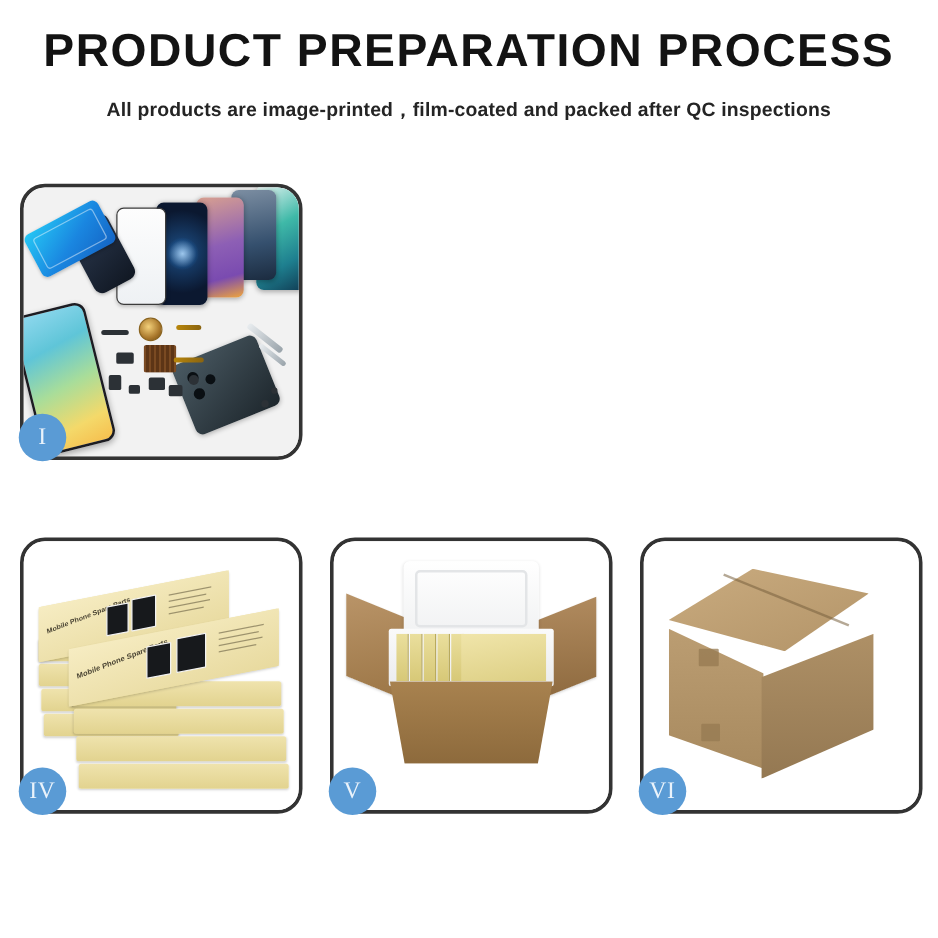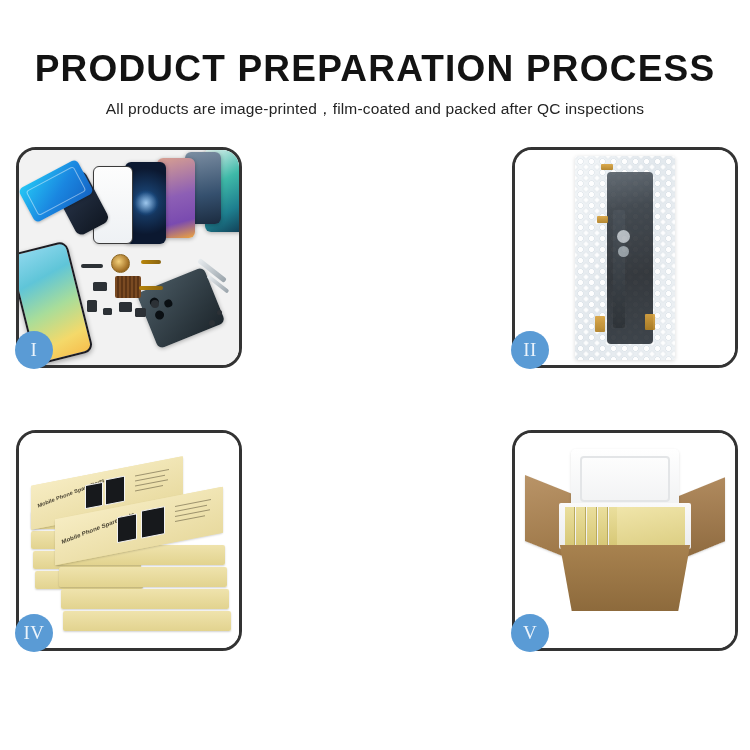--- a/index.html
+++ b/index.html
@@ -6,27 +6,27 @@
   body{
     width:750px;height:750px;background:#ffffff;
     font-family:"Liberation Sans","DejaVu Sans",sans-serif;
     overflow:hidden;position:relative;
   }
   .page{width:750px;height:750px;position:relative;}
 
   
   .header{position:absolute;left:0;top:0;width:750px;text-align:center;}
   .title{
-    margin:0;padding-top:48px;
+    margin:0;padding-top:20px;
     font-size:37px;line-height:42px;font-weight:700;color:#131313;
     letter-spacing:1.2px;font-family:"Liberation Sans","DejaVu Sans",sans-serif;
   }
   .subtitle{
-    margin:0;padding-top:9px;
-    font-size:15.5px;line-height:20px;font-weight:400;color:#242424;
+    margin:8px;padding-top:9px;
+    font-size:15.5px;line-height:20px;font-weight:700;color:#242424;
     letter-spacing:.15px;
   }
 
   
   .grid{position:absolute;left:16px;top:147px;width:722px;}
   .row{display:flex;justify-content:space-between;}
   .row + .row{margin-top:62px;}
 
   .panel{
     position:relative;width:226px;height:221px;
@@ -298,36 +298,20 @@
             <div class="chip rnd" style="left:132px;top:150px;width:8px;height:8px;"></div>
             <div class="chip rnd" style="left:190px;top:170px;width:6px;height:6px;"></div>
             <div class="chip rnd" style="left:198px;top:160px;width:5px;height:5px;"></div>
             <div class="tool" style="left:176px;top:118px;width:34px;height:5px;"></div>
             <div class="tool" style="left:186px;top:132px;width:26px;height:4px;"></div>
           </div>
         </div>
         <div class="badge">I</div>
       </div>
 
-      <div class="panel p2">
-        <div class="stage">
-          <div class="bubblewrap">
-            <div class="innerpart">
-              <div class="strip"></div>
-              <div class="circ"></div>
-              <div class="circ2"></div>
-            </div>
-            <div class="tape" style="left:26px;top:8px;width:12px;height:6px;"></div>
-            <div class="tape" style="left:22px;top:60px;width:11px;height:7px;"></div>
-            <div class="tape" style="left:20px;top:160px;width:10px;height:16px;"></div>
-            <div class="tape" style="left:70px;top:158px;width:10px;height:16px;"></div>
-          </div>
-        </div>
-        <div class="badge">II</div>
-      </div>
 
 
     </div>
 
     <div class="row">
 
       <div class="panel p4">
         <div class="stage">
           <div class="stack">
 
@@ -380,17 +364,28 @@
             <div class="ybar" style="left:22px;"></div>
             <div class="ybar" style="left:33px;"></div>
             <div class="ybar" style="left:44px;"></div>
             <div class="slab"></div>
           </div>
           <div class="cartonfront"></div>
         </div>
         <div class="badge">V</div>
       </div>
 
+      <div class="panel p6">
+        <div class="stage">
+          <div class="ctop"></div>
+          <div class="cleft"></div>
+          <div class="cright"></div>
+          <div class="seam" style="left:60px;top:46px;width:108px;height:2px;transform:rotate(22deg);"></div>
+          <div class="tab" style="left:44px;top:86px;width:16px;height:14px;"></div>
+          <div class="tab" style="left:46px;top:146px;width:15px;height:14px;"></div>
+        </div>
+        <div class="badge">VI</div>
+      </div>
 
     </div>
 
   </div>
 </div>
 
 </body></html>

